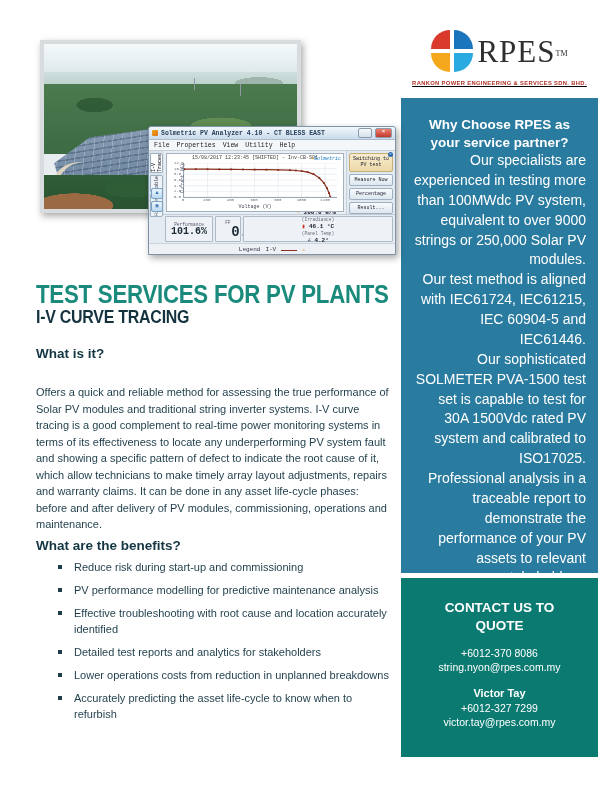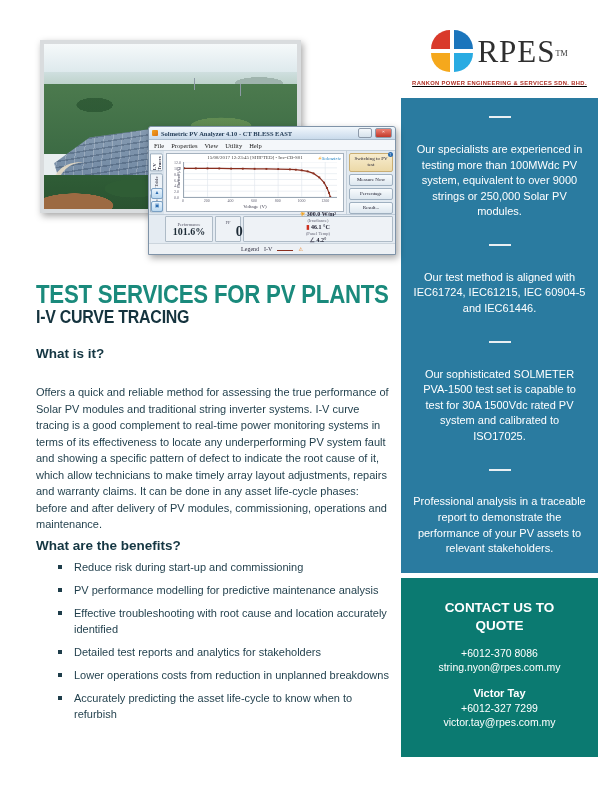--- a/index.html
+++ b/index.html
@@ -27,21 +27,21 @@
            border-radius:40px 0 0 50px;transform:rotate(18deg);opacity:.9;}
   .ph-fg{position:absolute;left:0;bottom:0;right:0;height:34px;
          background:radial-gradient(70px 22px at 12% 90%, #9c6a42 0 55%, transparent 56%),
                     radial-gradient(50px 16px at 35% 40%, #2f5d35 0 55%, transparent 56%),
                     linear-gradient(#2f5d36,#2a5331);}
   .ph-tower{position:absolute;width:1px;height:12px;background:#8d9aa5;}
 
   
   .pva{position:absolute;left:148px;top:126px;width:246px;height:127px;background:#e9eef4;
        border:1px solid #7f93a8;border-radius:3px 3px 0 0;box-shadow:2px 3px 7px rgba(0,0,0,.35);
-       z-index:3;display:flex;flex-direction:column;font-family:Liberation Serif, serif;}
+       z-index:3;display:flex;flex-direction:column;font-family:Liberation Mono, monospace;}
   .pva-title{height:12px;display:flex;align-items:center;gap:3px;padding:0 3px;
              background:linear-gradient(#f1f7fc,#c9daeb);border-bottom:1px solid #aabccd;border-radius:3px 3px 0 0;}
   .pva-appicon{width:6px;height:6px;background:linear-gradient(135deg,#f5a21c,#d97516);border-radius:1px;flex:0 0 auto;}
   .pva-title-text{flex:1;font-size:6.5px;color:#27405a;font-weight:bold;white-space:nowrap;overflow:hidden;}
   .wbtn{height:8px;border:1px solid #8d9aaa;border-radius:2px;font-size:5px;line-height:6px;text-align:center;color:#555;}
   .wbtn.min{width:12px;background:linear-gradient(#f4f8fb,#d6e2ec);}
   .wbtn.close{width:15px;background:linear-gradient(#ee8173,#c1392b);color:#fff;font-weight:bold;}
   .pva-menu{height:10px;display:flex;gap:7px;align-items:center;padding:0 5px;background:#f4f7fa;
             border-bottom:1px solid #c6d1db;font-size:6.5px;color:#222;}
   .pva-main{flex:1;display:flex;min-height:0;}
@@ -111,21 +111,21 @@
   .lq.bl{left:0;bottom:0;background:#f5a81c;border-radius:0 0 0 100%;}
   .logo-word{font-family:"Liberation Serif",serif;font-size:31px;color:#2f2f2f;letter-spacing:1px;line-height:1;}
   .logo-tm{font-family:"Liberation Serif",serif;font-size:8px;color:#2f2f2f;vertical-align:super;}
   .logo-tagline{margin-top:4px;font-size:5.8px;font-weight:bold;color:#b03026;letter-spacing:.35px;white-space:nowrap;}
 
   .side-teal{position:absolute;left:401px;top:98px;width:197px;height:475px;background:#2a7ba0;color:#fff;
              box-sizing:border-box;padding:18px 12px 16px;display:flex;flex-direction:column;align-items:center;
              justify-content:space-between;text-align:center;}
   .side-teal .heading{font-size:13.5px;font-weight:bold;line-height:1.3;}
   .tdiv{width:22px;height:2px;background:#e9eff3;}
-  .side-teal p{margin:0;font-size:11px;line-height:1.42;}
+  .side-teal p{margin:0;font-size:14px;line-height:1.42;text-align:right;}
 
   .side-green{position:absolute;left:401px;top:578px;width:197px;height:179px;background:#0b7a71;color:#fff;
               box-sizing:border-box;text-align:center;padding-top:21px;}
   .side-green .heading{font-size:13.5px;font-weight:bold;line-height:1.3;padding:0 30px;}
   .person{margin-top:12px;font-size:10.5px;line-height:1.35;}
   .person .name{font-weight:bold;font-size:11px;}
 </style>
 </head>
 <body>
 
@@ -311,20 +311,21 @@
         <div class="lq bl"></div>
       </div>
       <div>
         <span class="logo-word">RPES</span><span class="logo-tm">TM</span>
       </div>
     </div>
     <div class="logo-tagline">RANKON POWER ENGINEERING &amp; SERVICES SDN. BHD.</div>
   </div>
 
   <div class="side-teal">
+    <div class="heading">Why Choose RPES as your service partner?</div>
     <div class="tdiv"></div>
     <p>Our specialists are experienced in testing more than 100MWdc PV system, equivalent to over 9000 strings or 250,000 Solar PV modules.</p>
     <div class="tdiv"></div>
     <p>Our test method is aligned with IEC61724, IEC61215, IEC 60904-5 and IEC61446.</p>
     <div class="tdiv"></div>
     <p>Our sophisticated SOLMETER PVA-1500 test set is capable to test for 30A 1500Vdc rated PV system and calibrated to ISO17025.</p>
     <div class="tdiv"></div>
     <p>Professional analysis in a traceable report to demonstrate the performance of your PV assets to relevant stakeholders.</p>
   </div>
 

